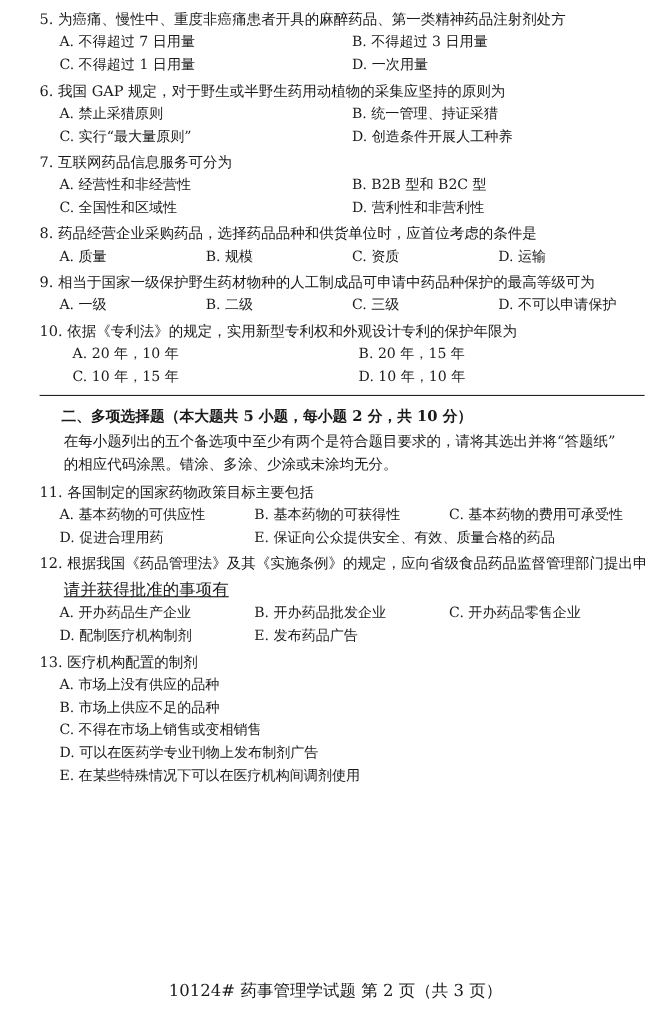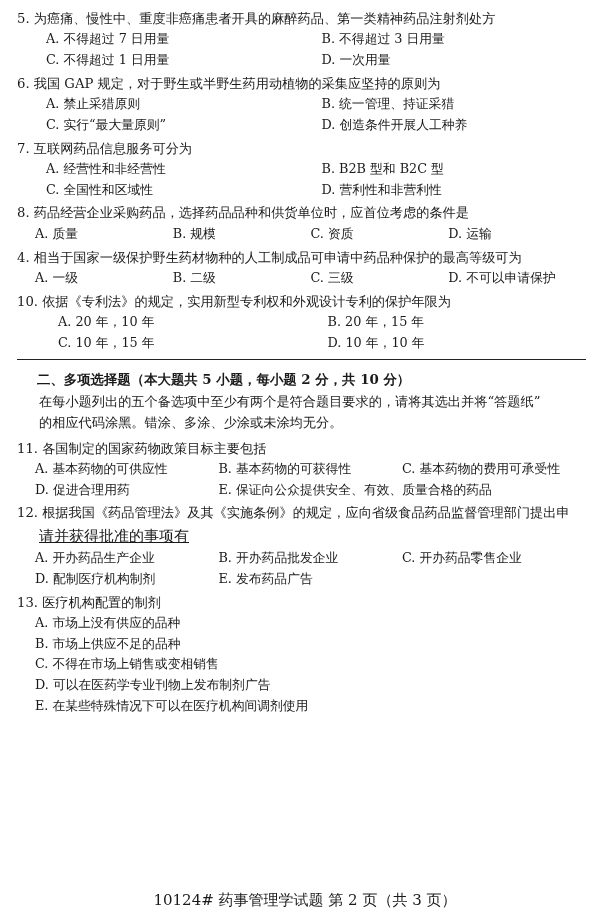--- a/index.html
+++ b/index.html
@@ -12,21 +12,21 @@
     height: 922px;
     font-family: "DejaVu Serif", "Liberation Serif", serif;
     color: #1a1a1a;
     position: relative;
     overflow: hidden;
   }
   .page {
     position: relative;
     width: 610px;
     height: 922px;
-    padding: 8px 24px 0 17px;
+    padding: 8px 24px 0 36px;
     box-sizing: border-box;
   }
   .q {
     margin-bottom: 2px;
   }
   .stem {
     font-size: 13.2px;
     line-height: 1.62;
     white-space: nowrap;
   }
@@ -37,21 +37,20 @@
   .row {
     display: flex;
     padding-left: 18px;
   }
   .row.ind2 {
     padding-left: 30px;
     justify-content: space-between;
   }
   .cell2 {
     width: 50%;
-    margin-left: 11px;
   }
   .cell4 {
     width: 25%;
   }
   .cell3 {
     width: 33.3%;
   }
   .single {
     padding-left: 18px;
     font-size: 12.8px;
@@ -146,21 +145,21 @@
       <div class="row">
         <span class="cell4">A. 质量</span>
         <span class="cell4">B. 规模</span>
         <span class="cell4">C. 资质</span>
         <span class="cell4">D. 运输</span>
       </div>
     </div>
   </div>
 
   <div class="q">
-    <div class="stem">4. 相当于国家一级保护野生药材物种的人工制成品可申请中药品种保护的最高等级可为</div>
+    <div class="stem">9. 相当于国家一级保护野生药材物种的人工制成品可申请中药品种保护的最高等级可为</div>
     <div class="opts">
       <div class="row">
         <span class="cell4">A. 一级</span>
         <span class="cell4">B. 二级</span>
         <span class="cell4">C. 三级</span>
         <span class="cell4">D. 不可以申请保护</span>
       </div>
     </div>
   </div>
 

